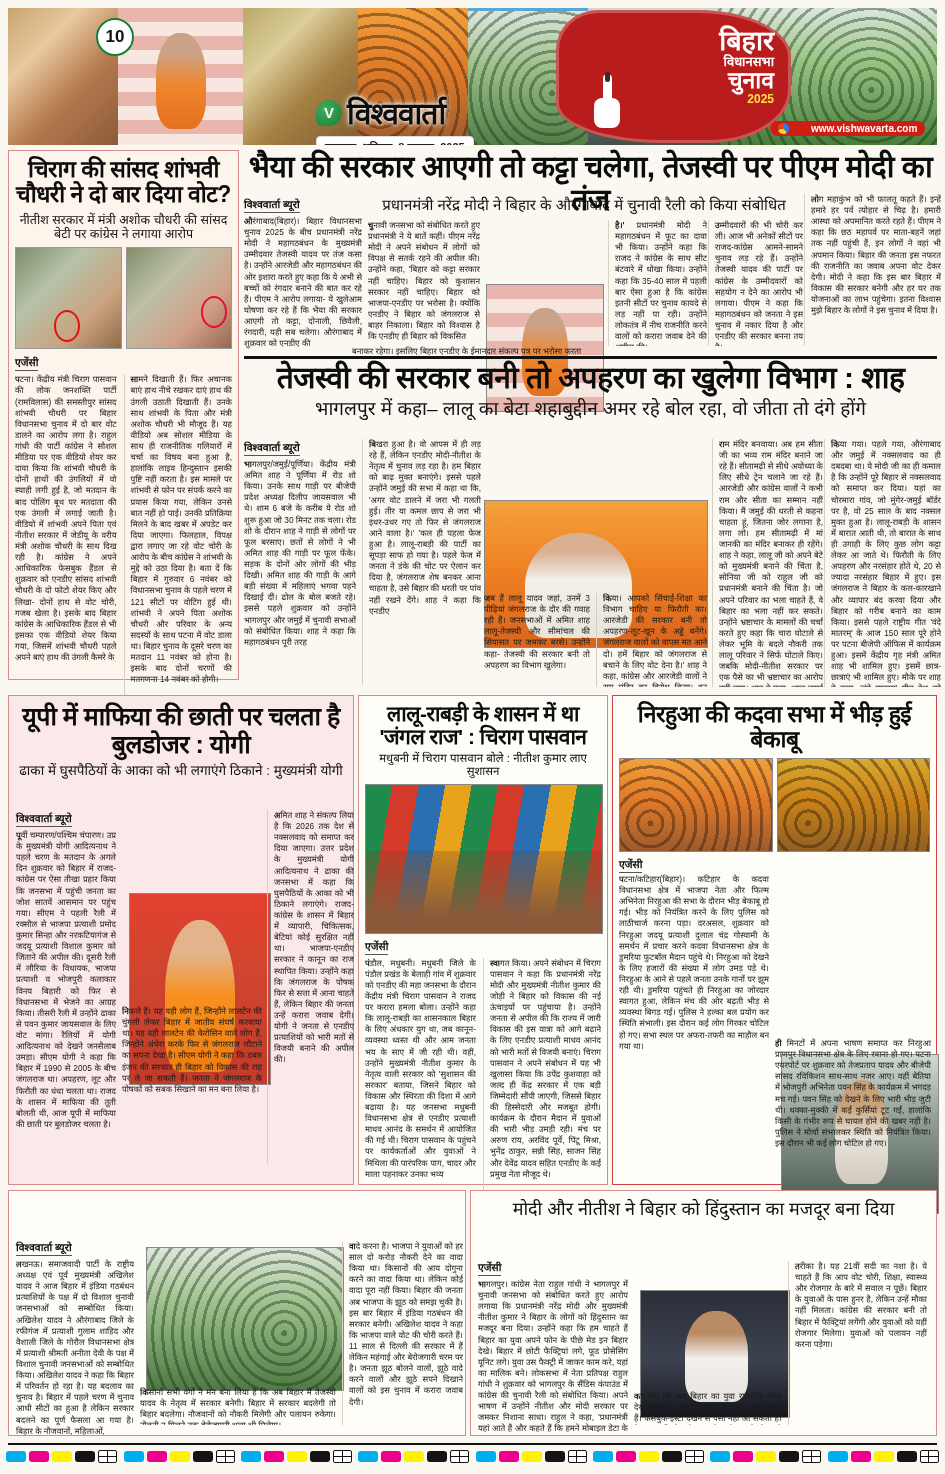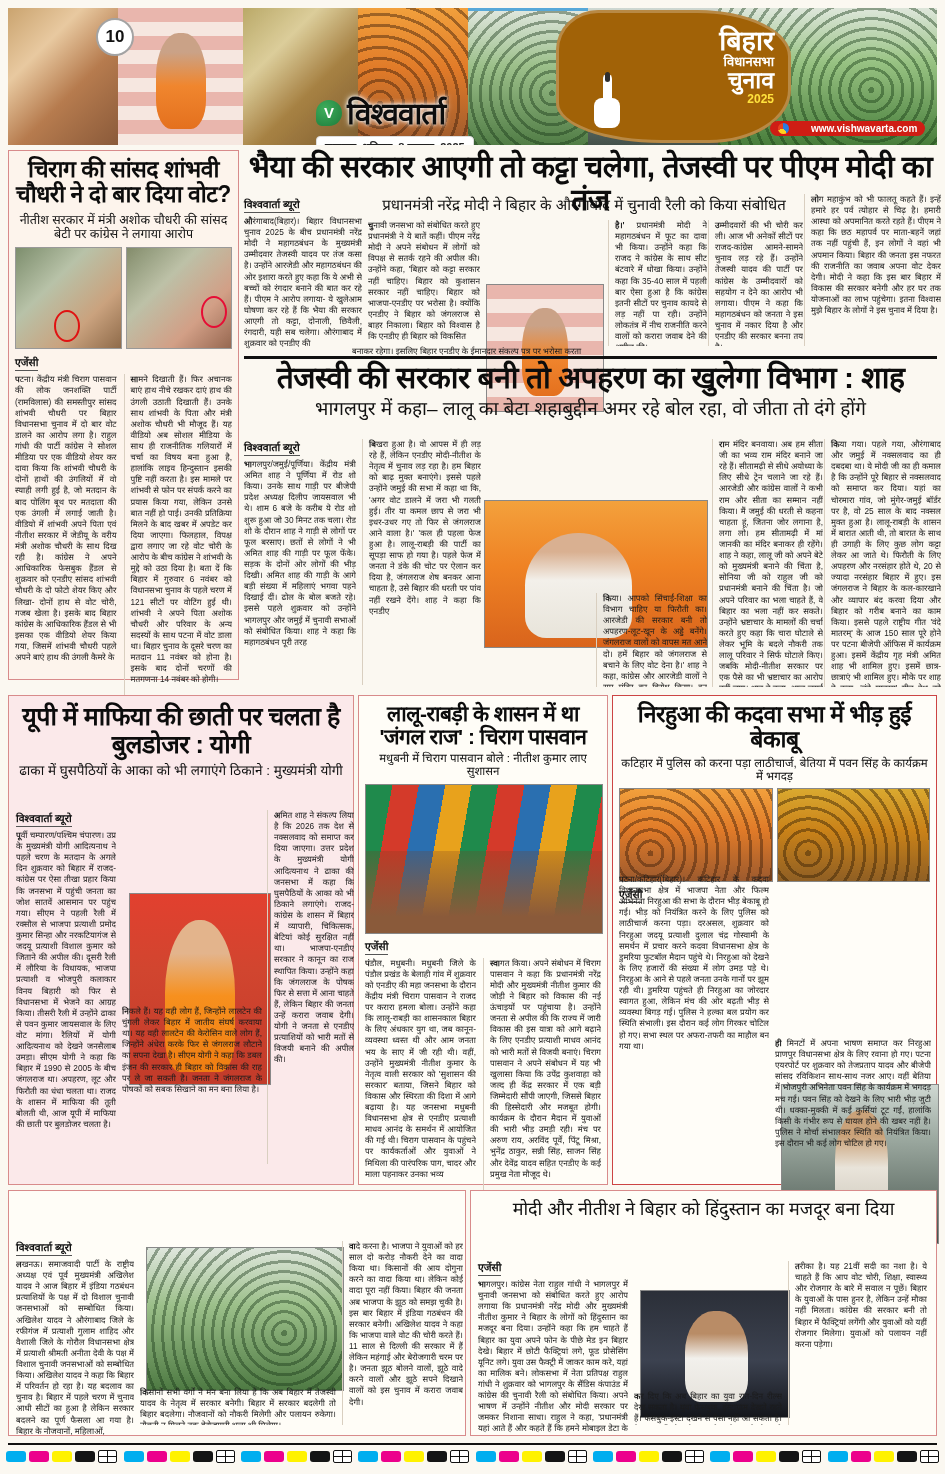--- a/index.html
+++ b/index.html
@@ -34,29 +34,29 @@
   .ph-mics::after{content:"";position:absolute;left:34%;top:16%;width:34%;height:66%;border-radius:48% 48% 25% 25%;background:linear-gradient(180deg,#caa279 25%,#e9e4da 55%,#cfc9bd 100%);}
   .ph-rahul{background:linear-gradient(180deg,#2b2f38 0%,#3c4250 55%,#14161c 100%);}
   .ph-rahul::after{content:"";position:absolute;left:30%;top:16%;width:42%;height:72%;border-radius:46% 46% 24% 24%;background:linear-gradient(180deg,#b98c66 25%,#f2f0ec 52%,#e6e3dc 100%);}
   .ph-shambhavi{background:linear-gradient(135deg,#7d8e6d 0%,#b8c2a8 35%,#caa27e 70%,#8f6b4a 100%);}
   .ink-circle{position:absolute;border:2px solid #e01212;border-radius:50%;}
   .caption-line{font-size:8.3px;line-height:1.3;text-align:justify;color:#1c1c1c;}
   .rule-black{background:#111;}
   
   #masthead{left:8px;top:8px;width:929px;height:137px;overflow:hidden;}
   .seg{position:absolute;top:0;height:137px;}
-  #page-circle{width:34px;height:34px;border-radius:50%;background:#fff;border:2px solid #a3a3a3;
+  #page-circle{width:34px;height:34px;border-radius:50%;background:#fff;border:2px solid #15803d;
     display:flex;align-items:center;justify-content:center;font-weight:bold;font-size:17px;color:#111;}
   #logo-row{display:flex;align-items:center;gap:5px;}
   #logo-icon{width:26px;height:26px;border-radius:50% 50% 50% 6px;background:radial-gradient(circle at 35% 35%,#3fae5c,#1c7a3a);
     color:#fff;font-weight:bold;font-size:15px;display:flex;align-items:center;justify-content:center;}
   #logo-text{font-size:30px;font-weight:bold;color:#0d0d0d;text-shadow:0 0 3px #fff,0 0 6px #fff;letter-spacing:-1px;}
   #dateline{background:#fff;border-radius:4px;border:1px solid #ddd;font-size:11px;font-weight:bold;color:#222;
     padding:2px 8px;white-space:nowrap;}
-  #badge{background:#a16207;border-radius:18% 40% 35% 45%/30% 35% 40% 30%;box-shadow:0 0 0 3px rgba(255,255,255,.25) inset;}
+  #badge{background:#b91c1c;border-radius:18% 40% 35% 45%/30% 35% 40% 30%;box-shadow:0 0 0 3px rgba(255,255,255,.25) inset;}
   .badge-l1{font-size:27px;font-weight:bold;color:#fff;line-height:1;}
   .badge-l2{font-size:13px;font-weight:bold;color:#fff;line-height:1.1;}
   .badge-l3{font-size:23px;font-weight:bold;color:#fff;line-height:1;}
   .badge-yr{font-size:12px;font-weight:bold;color:#ffe23d;}
   #website-pill{background:#cf1d14;border-radius:9px;color:#fff;font-weight:bold;font-size:10px;
     display:flex;align-items:center;gap:4px;padding:2px 8px;}
   #website-icon{width:11px;height:11px;border-radius:50%;background:conic-gradient(#2a7de1 0 40%,#ffd21e 40% 70%,#e8411e 70% 100%);}
   
   #print-bars{left:0;top:1450px;width:945px;display:flex;justify-content:space-evenly;align-items:center;}
   .pm-group{display:flex;gap:3px;align-items:center;}
@@ -150,20 +150,21 @@
 
   <div class="abs" style="left:244px;top:361px;width:693px;height:329px;">
     <div class="hl" style="font-size:30px;">तेजस्वी की सरकार बनी तो अपहरण का खुलेगा विभाग : शाह</div>
     <div class="sub" style="font-size:19px;margin-top:4px;">भागलपुर में कहा– लालू का बेटा शहाबुद्दीन अमर रहे बोल रहा, वो जीता तो दंगे होंगे</div>
     <div class="abs" style="left:0;top:76px;width:112px;">
       <div class="byline">विश्ववार्ता ब्यूरो</div>
       <div class="body-txt" style="height:230px;">भागलपुर/जमुई/पूर्णिया। केंद्रीय मंत्री अमित शाह ने पूर्णिया में रोड शो किया। उनके साथ गाड़ी पर बीजेपी प्रदेश अध्यक्ष दिलीप जायसवाल भी थे। शाम 6 बजे के करीब ये रोड शो शुरू हुआ जो 30 मिनट तक चला। रोड शो के दौरान शाह ने गाड़ी से लोगों पर फूल बरसाए। छतों से लोगों ने भी अमित शाह की गाड़ी पर फूल फेंके। सड़क के दोनों ओर लोगों की भीड़ दिखी। अमित शाह की गाड़ी के आगे बड़ी संख्या में महिलाएं भगवा पहने दिखाई दीं। ढोल के बोल बजते रहे। इससे पहले शुक्रवार को उन्होंने भागलपुर और जमुई में चुनावी सभाओं को संबोधित किया। शाह ने कहा कि महागठबंधन पूरी तरह</div>
     </div>
     <div class="abs body-txt vrule" style="left:118px;top:78px;width:112px;height:246px;">बिखरा हुआ है। वो आपस में ही लड़ रहे हैं, लेकिन एनडीए मोदी-नीतीश के नेतृत्व में चुनाव लड़ रहा है। हम बिहार को बाढ़ मुक्त बनाएंगे। इससे पहले उन्होंने जमुई की सभा में कहा था कि, 'अगर वोट डालने में जरा भी गलती हुई। तीर या कमल छाप से जरा भी इधर-उधर गए तो फिर से जंगलराज आने वाला है।' 'कल ही पहला फेज हुआ है। लालू-राबड़ी की पार्टी का सूपड़ा साफ हो गया है। पहले फेज में जनता ने डंके की चोट पर ऐलान कर दिया है, जंगलराज शेष बनकर आना चाहता है, उसे बिहार की धरती पर पांव नहीं रखने देंगे। शाह ने कहा कि एनडीए</div>
     <div class="abs ph ph-shah" style="left:240px;top:80px;width:222px;height:146px;border:1px solid #888;"></div>
+    <div class="abs body-txt" style="left:240px;top:232px;width:106px;height:94px;">जब हैं लालू यादव जहां, उनमें 3 पीढ़ियां जंगलराज के दौर की गवाह रही हैं। जनसभाओं में अमित शाह लालू-तेजस्वी और सीमांचल की सियासत पर जमकर बरसे। उन्होंने कहा- तेजस्वी की सरकार बनी तो अपहरण का विभाग खुलेगा।</div>
     <div class="abs body-txt vrule" style="left:352px;top:232px;width:104px;height:94px;">किया। आपको सिंचाई-शिक्षा का विभाग चाहिए या फिरौती का। आरजेडी की सरकार बनी तो अपहरण-लूट-खून के अड्डे बनेंगे। जंगलराज वालों को वापस मत आने दो। हमें बिहार को जंगलराज से बचाने के लिए वोट देना है।' शाह ने कहा, कांग्रेस और आरजेडी वालों ने राम मंदिर का विरोध किया। इन लोगों ने सालों तक राम मंदिर का काम लटकाया। मोदी जी ने अयोध्या में भव्य</div>
     <div class="abs body-txt vrule" style="left:468px;top:78px;width:104px;height:248px;">राम मंदिर बनवाया। अब हम सीता जी का भव्य राम मंदिर बनाने जा रहे हैं। सीतामढ़ी से सीधे अयोध्या के लिए सीधे ट्रेन चलाने जा रहे हैं। आरजेडी और कांग्रेस वालों ने कभी राम और सीता का सम्मान नहीं किया। मैं जमुई की धरती से कहना चाहता हूं, जितना जोर लगाना है, लगा लो। हम सीतामढ़ी में मां जानकी का मंदिर बनाकर ही रहेंगे। शाह ने कहा, लालू जी को अपने बेटे को मुख्यमंत्री बनाने की चिंता है, सोनिया जी को राहुल जी को प्रधानमंत्री बनाने की चिंता है। जो अपने परिवार का भला चाहते हैं, वे बिहार का भला नहीं कर सकते। उन्होंने भ्रष्टाचार के मामलों की चर्चा करते हुए कहा कि चारा घोटाले से लेकर भूमि के बदले नौकरी तक लालू परिवार ने सिर्फ घोटाले किए। जबकि मोदी-नीतीश सरकार पर एक पैसे का भी भ्रष्टाचार का आरोप नहीं लगा। शाह ने कहा, आज जमुई में हरियाली है, एक वक्त में खून से सना था। यहां नक्सलियों का कब्जा था। ट्रेन को हाईजैक तक</div>
     <div class="abs body-txt vrule" style="left:580px;top:78px;width:110px;height:248px;">किया गया। पहले गया, औरंगाबाद और जमुई में नक्सलवाद का ही दबदबा था। ये मोदी जी का ही कमाल है कि उन्होंने पूरे बिहार से नक्सलवाद को समाप्त कर दिया। यहां का चोरमारा गांव, जो मुंगेर-जमुई बॉर्डर पर है, वो 25 साल के बाद नक्सल मुक्त हुआ है। लालू-राबड़ी के शासन में बारात आती थी, तो बारात के साथ ही उगाही के लिए कुछ लोग कट्टा लेकर आ जाते थे। फिरौती के लिए अपहरण और नरसंहार होते थे, 20 से ज्यादा नरसंहार बिहार में हुए। इस जंगलराज ने बिहार के कल-कारखाने और व्यापार बंद करवा दिया और बिहार को गरीब बनाने का काम किया। इससे पहले राष्ट्रीय गीत 'वंदे मातरम्' के आज 150 साल पूरे होने पर पटना बीजेपी ऑफिस में कार्यक्रम हुआ। इसमें केंद्रीय गृह मंत्री अमित शाह भी शामिल हुए। इसमें छात्र-छात्राएं भी शामिल हुए। मौके पर शाह ने कहा- 'वंदे मातरम्' गीत देश को आजादी का राष्ट्रीय उद्घोष बना। इस गीत ने हमेशा देश भक्ति जगाई है।</div>
   </div>
 
   <div class="abs box" style="left:8px;top:695px;width:346px;height:490px;padding:7px;box-sizing:border-box;background:#fbe9ea;">
     <div class="hl" style="font-size:25px;">यूपी में माफिया की छाती पर चलता है बुलडोजर : योगी</div>
     <div class="sub" style="font-size:13.5px;margin-top:5px;">ढाका में घुसपैठियों के आका को भी लगाएंगे ठिकाने : मुख्यमंत्री योगी</div>
     <div class="abs" style="left:7px;top:112px;width:100px;">
       <div class="byline">विश्ववार्ता ब्यूरो</div>
@@ -180,21 +181,20 @@
     <div class="ph ph-stage" style="width:236px;height:148px;margin-top:5px;border:1px solid #888;"></div>
     <div class="byline" style="margin-top:5px;">एजेंसी</div>
     <div class="cols" style="height:252px;">
       <div class="body-txt">पंडौल, मधुबनी। मधुबनी जिले के पंडौल प्रखंड के बेलाही गांव में शुक्रवार को एनडीए की महा जनसभा के दौरान केंद्रीय मंत्री चिराग पासवान ने राजद पर करारा हमला बोला। उन्होंने कहा कि लालू-राबड़ी का शासनकाल बिहार के लिए अंधकार युग था, जब कानून-व्यवस्था ध्वस्त थी और आम जनता भय के साए में जी रही थी। वहीं, उन्होंने मुख्यमंत्री नीतीश कुमार के नेतृत्व वाली सरकार को 'सुशासन की सरकार' बताया, जिसने बिहार को विकास और स्थिरता की दिशा में आगे बढ़ाया है। यह जनसभा मधुबनी विधानसभा क्षेत्र से एनडीए प्रत्याशी माधव आनंद के समर्थन में आयोजित की गई थी। चिराग पासवान के पहुंचने पर कार्यकर्ताओं और युवाओं ने मिथिला की पारंपरिक पाग, चादर और माला पहनाकर उनका भव्य</div>
       <div class="body-txt vrule">स्वागत किया। अपने संबोधन में चिराग पासवान ने कहा कि प्रधानमंत्री नरेंद्र मोदी और मुख्यमंत्री नीतीश कुमार की जोड़ी ने बिहार को विकास की नई ऊंचाइयों पर पहुंचाया है। उन्होंने जनता से अपील की कि राज्य में जारी विकास की इस यात्रा को आगे बढ़ाने के लिए एनडीए प्रत्याशी माधव आनंद को भारी मतों से विजयी बनाएं। चिराग पासवान ने अपने संबोधन में यह भी खुलासा किया कि उपेंद्र कुशवाहा को जल्द ही केंद्र सरकार में एक बड़ी जिम्मेदारी सौंपी जाएगी, जिससे बिहार की हिस्सेदारी और मजबूत होगी। कार्यक्रम के दौरान मैदान में युवाओं की भारी भीड़ उमड़ी रही। मंच पर अरुण राय, अरविंद पूर्वे, पिंटू मिश्रा, भुनेंद्र ठाकुर, सन्नी सिंह, साजन सिंह और देवेंद्र यादव सहित एनडीए के कई प्रमुख नेता मौजूद थे।</div>
     </div>
   </div>
 
   <div class="abs" style="left:612px;top:695px;width:325px;height:490px;border:1.5px solid #c44;background:#fffdf8;padding:6px;box-sizing:border-box;">
     <div class="hl" style="font-size:23px;">निरहुआ की कदवा सभा में भीड़ हुई बेकाबू</div>
-    <div class="sub" style="font-size:11.5px;margin-top:4px;">कटिहार में पुलिस को करना पड़ा लाठीचार्ज, बेतिया में पवन सिंह के कार्यक्रम में भगदड़</div>
     <div style="display:flex;gap:4px;margin-top:5px;">
       <div class="ph ph-crowd-orange" style="width:154px;height:92px;border:1px solid #888;"></div>
       <div class="ph ph-crowd-orange" style="width:154px;height:92px;border:1px solid #888;filter:hue-rotate(12deg);"></div>
     </div>
     <div class="byline" style="margin-top:5px;">एजेंसी</div>
     <div class="abs body-txt" style="left:6px;top:178px;width:150px;height:300px;">पटना/कटिहार(बिहार)। कटिहार के कदवा विधानसभा क्षेत्र में भाजपा नेता और फिल्म अभिनेता निरहुआ की सभा के दौरान भीड़ बेकाबू हो गई। भीड़ को नियंत्रित करने के लिए पुलिस को लाठीचार्ज करना पड़ा। दरअसल, शुक्रवार को निरहुआ जदयू प्रत्याशी दुलाल चंद्र गोस्वामी के समर्थन में प्रचार करने कदवा विधानसभा क्षेत्र के डुमरिया फुटबॉल मैदान पहुंचे थे। निरहुआ को देखने के लिए हजारों की संख्या में लोग उमड़ पड़े थे। निरहुआ के आने से पहले जनता उनके गानों पर झूम रही थी। डुमरिया पहुंचते ही निरहुआ का जोरदार स्वागत हुआ, लेकिन मंच की ओर बढ़ती भीड़ से व्यवस्था बिगड़ गई। पुलिस ने हल्का बल प्रयोग कर स्थिति संभाली। इस दौरान कई लोग गिरकर चोटिल हो गए। सभा स्थल पर अफरा-तफरी का माहौल बन गया था।</div>
     <div class="abs ph ph-mics" style="left:162px;top:178px;width:156px;height:158px;border:1px solid #888;"></div>
     <div class="abs body-txt" style="left:162px;top:342px;width:156px;height:136px;">ही मिनटों में अपना भाषण समाप्त कर निरहुआ प्राणपुर विधानसभा क्षेत्र के लिए रवाना हो गए। पटना एयरपोर्ट पर शुक्रवार को तेजप्रताप यादव और बीजेपी सांसद रविकिशन साथ-साथ नजर आए। वहीं बेतिया में भोजपुरी अभिनेता पवन सिंह के कार्यक्रम में भगदड़ मच गई। पवन सिंह को देखने के लिए भारी भीड़ जुटी थी। धक्का-मुक्की में कई कुर्सियां टूट गईं, हालांकि किसी के गंभीर रूप से घायल होने की खबर नहीं है। पुलिस ने मोर्चा संभालकर स्थिति को नियंत्रित किया। इस दौरान भी कई लोग चोटिल हो गए।</div>
   </div>
 

